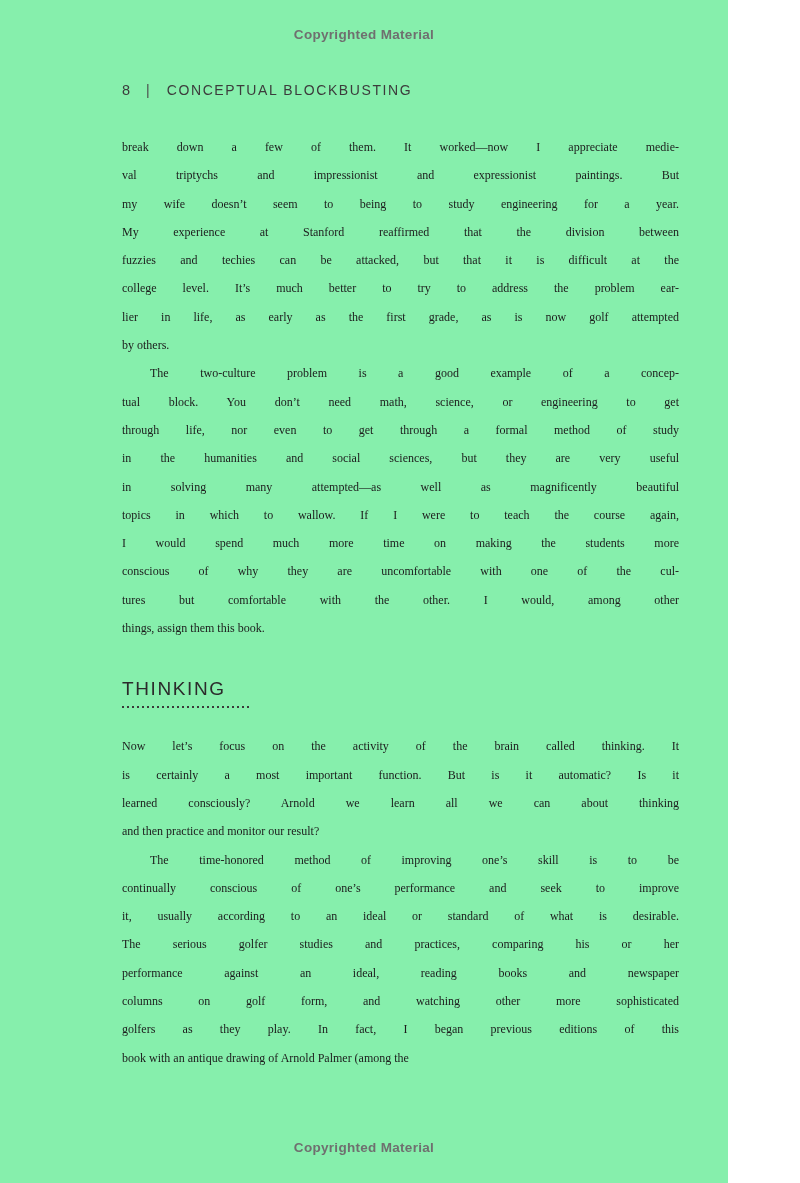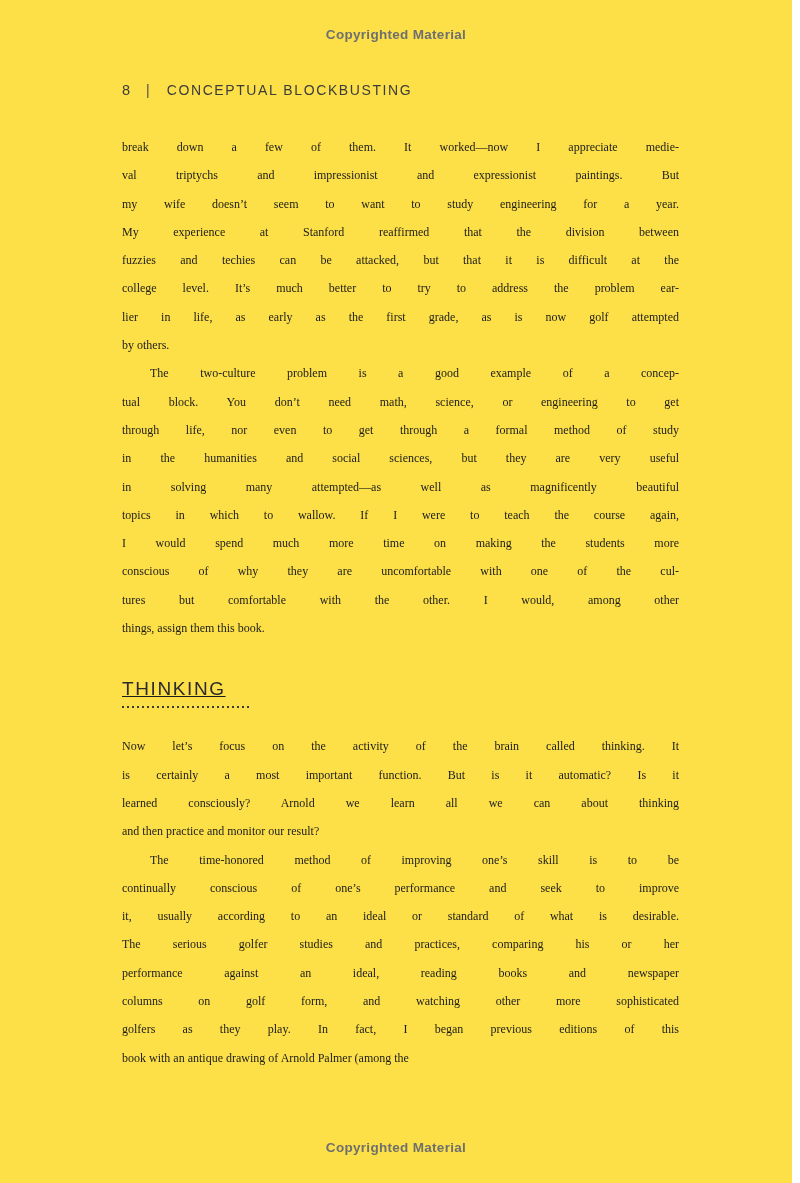--- a/index.html
+++ b/index.html
@@ -1,20 +1,20 @@
 <!DOCTYPE html>
 <html><head>
 <meta charset="utf-8">
 <style>
   html, body { margin: 0; padding: 0; background: #ffffff; }
   .book-page {
     position: relative;
-    width: 792px;
+    width: 728px;
     height: 1183px;
-    background: #fde047;
+    background: #86efac;
     overflow: hidden;
     font-family: "Liberation Serif", serif;
   }
   .copyright-top, .copyright-bottom {
     position: absolute;
     left: 0; right: 0;
     text-align: center;
     font-family: "Liberation Sans", sans-serif;
     font-weight: 700;
     font-size: 13.5px;
@@ -57,21 +57,21 @@
   .line {
     font-size: 12px;
     line-height: 28.3px;
     text-align: justify;
     text-align-last: justify;
     white-space: normal;
     color: #1c1c1c;
   }
   .line.last { text-align-last: left; }
   .line.indent { padding-left: 28px; }
-  .section-heading-block { margin: 36px 0 24px 0; text-decoration: underline; }
+  .section-heading-block { margin: 36px 0 24px 0; }
   .section-heading {
     font-family: "Liberation Sans", sans-serif;
     font-size: 19px;
     font-weight: 400;
     letter-spacing: 1.6px;
     color: #2b2b2b;
     line-height: 22px;
   }
   .dotted-rule {
     margin-top: 6px;
@@ -90,21 +90,21 @@
   <div class="running-header">
     <span class="page-number">8</span>
     <span class="header-separator">|</span>
     <span class="book-title">CONCEPTUAL BLOCKBUSTING</span>
   </div>
 
   <div class="page-content">
       <div class="paragraph">
         <div class="line">break down a few of them. It worked—now I appreciate medie-</div>
         <div class="line">val triptychs and impressionist and expressionist paintings. But</div>
-        <div class="line">my wife doesn’t seem to want to study engineering for a year.</div>
+        <div class="line">my wife doesn’t seem to being to study engineering for a year.</div>
         <div class="line">My experience at Stanford reaffirmed that the division between</div>
         <div class="line">fuzzies and techies can be attacked, but that it is difficult at the</div>
         <div class="line">college level. It’s much better to try to address the problem ear-</div>
         <div class="line">lier in life, as early as the first grade, as is now golf attempted</div>
         <div class="line last">by others.</div>
       </div>
       <div class="paragraph">
         <div class="line indent">The two-culture problem is a good example of a concep-</div>
         <div class="line">tual block. You don’t need math, science, or engineering to get</div>
         <div class="line">through life, nor even to get through a formal method of study</div>

